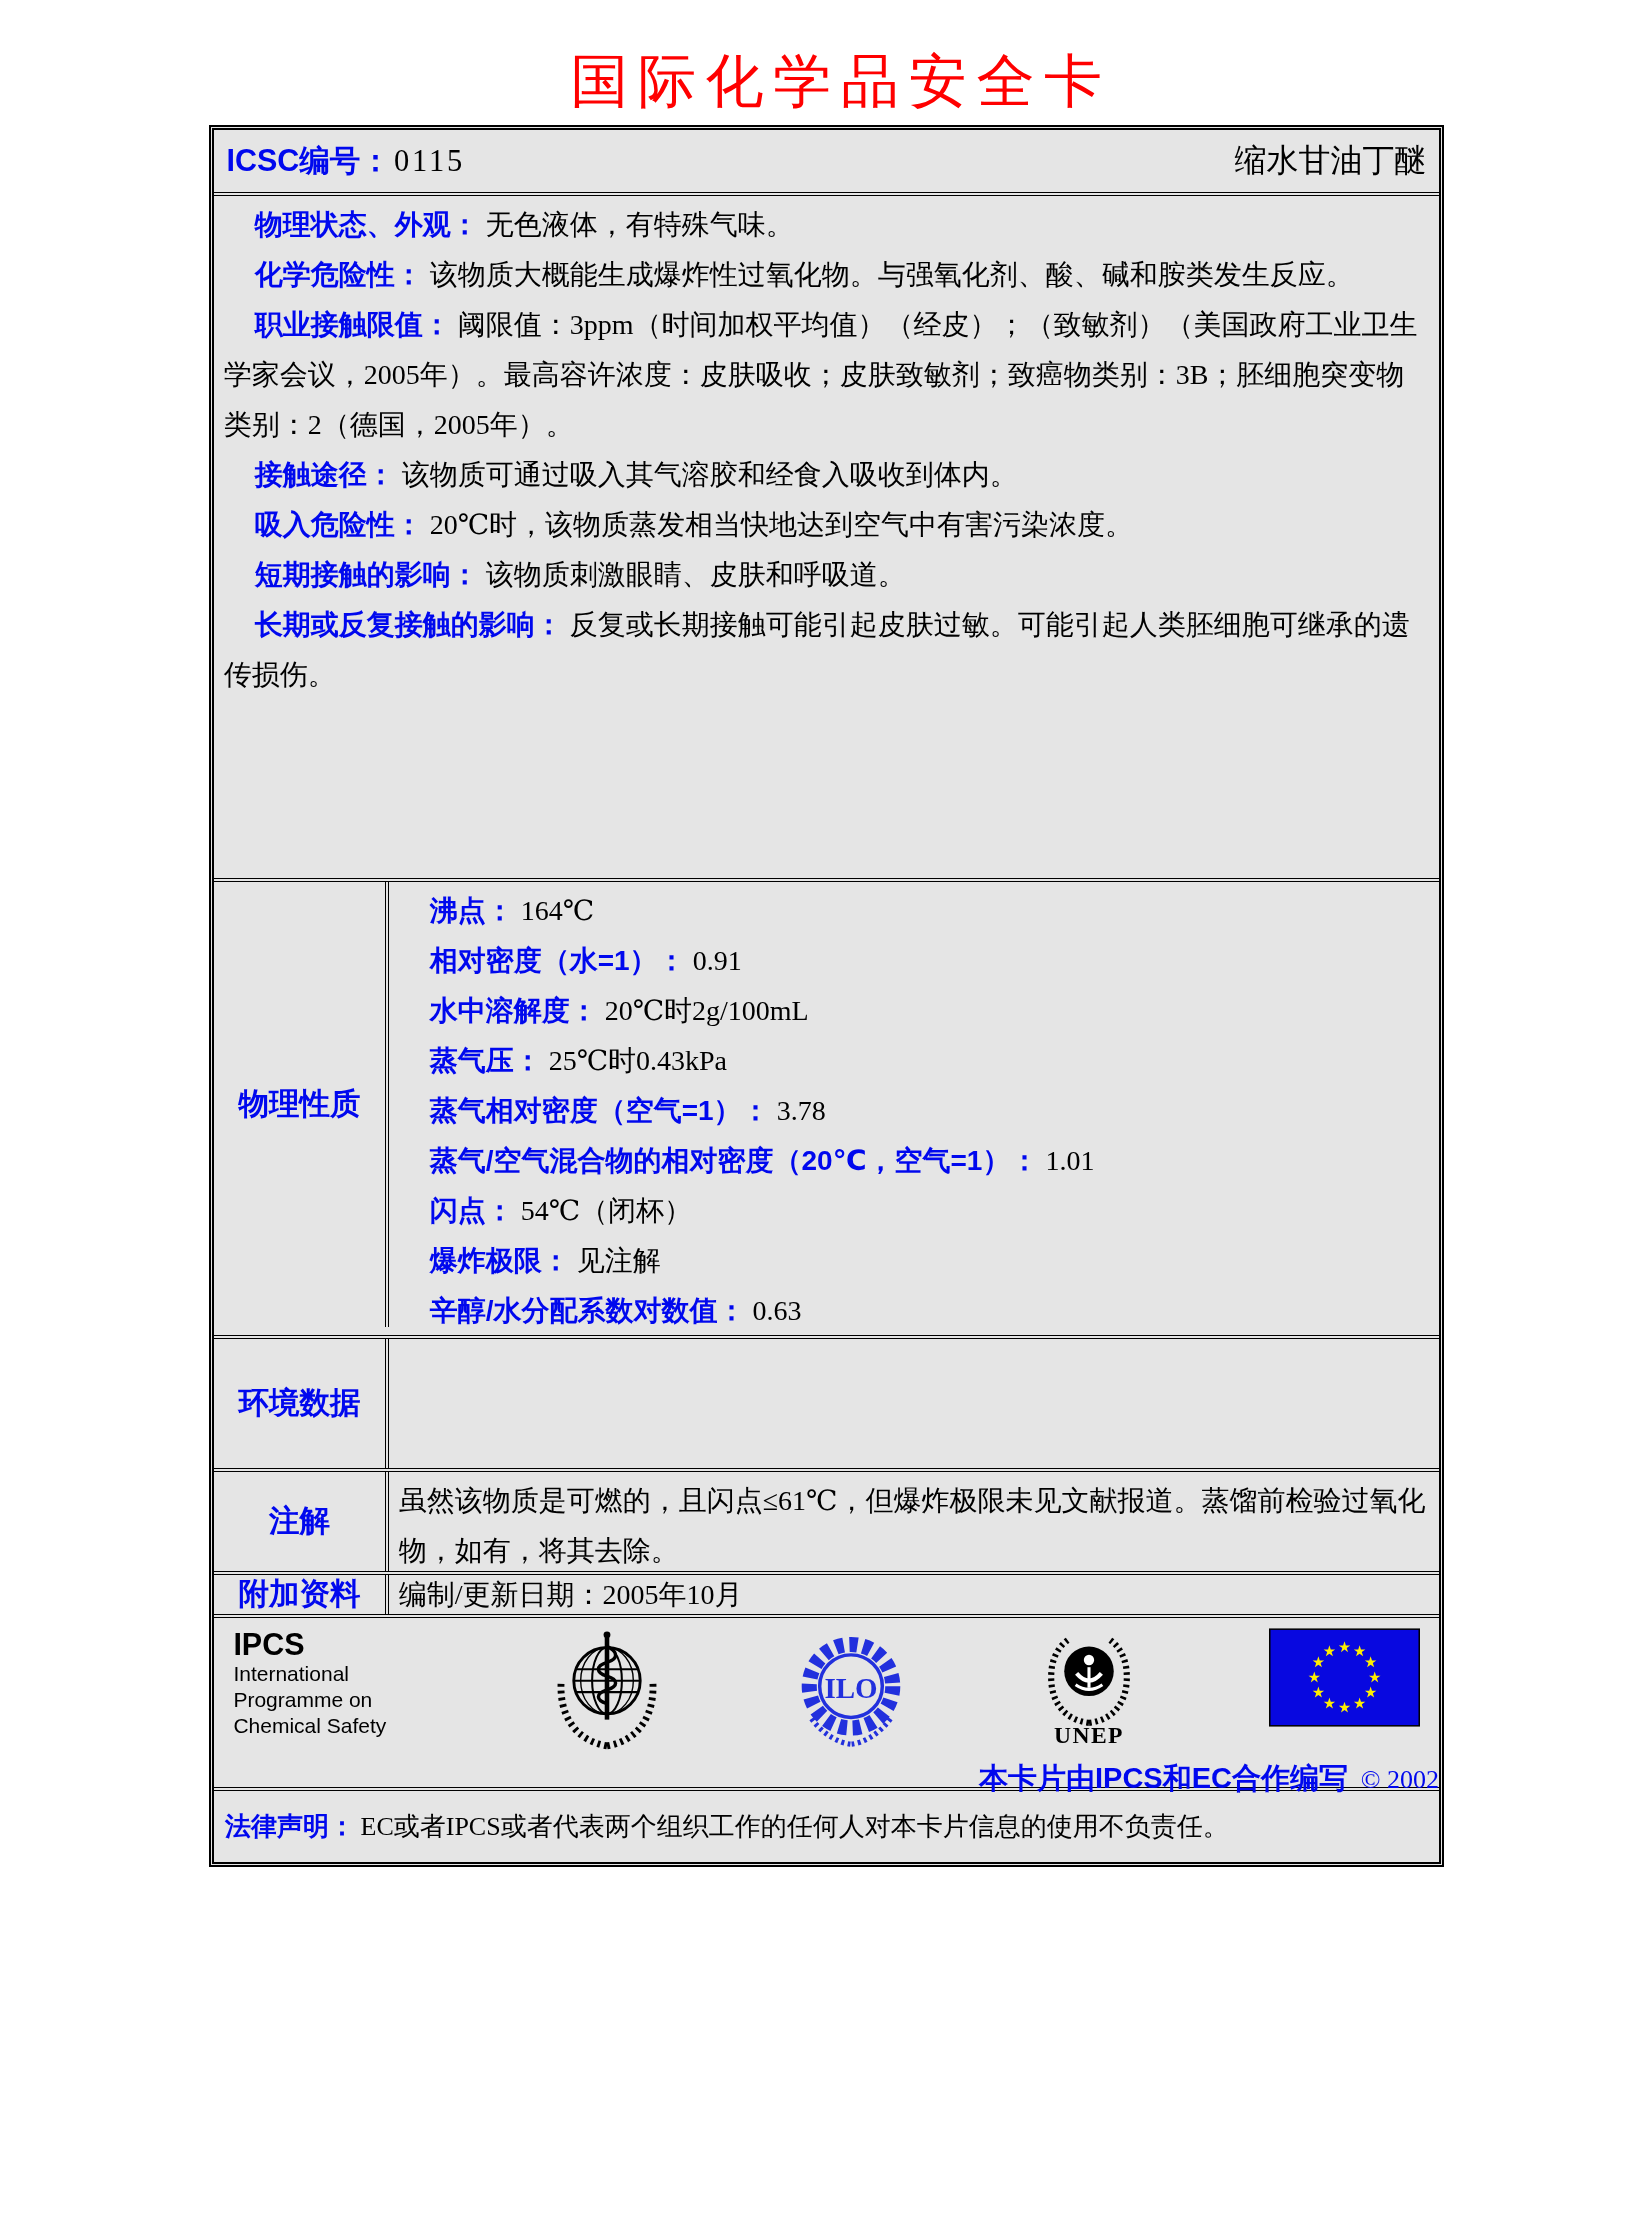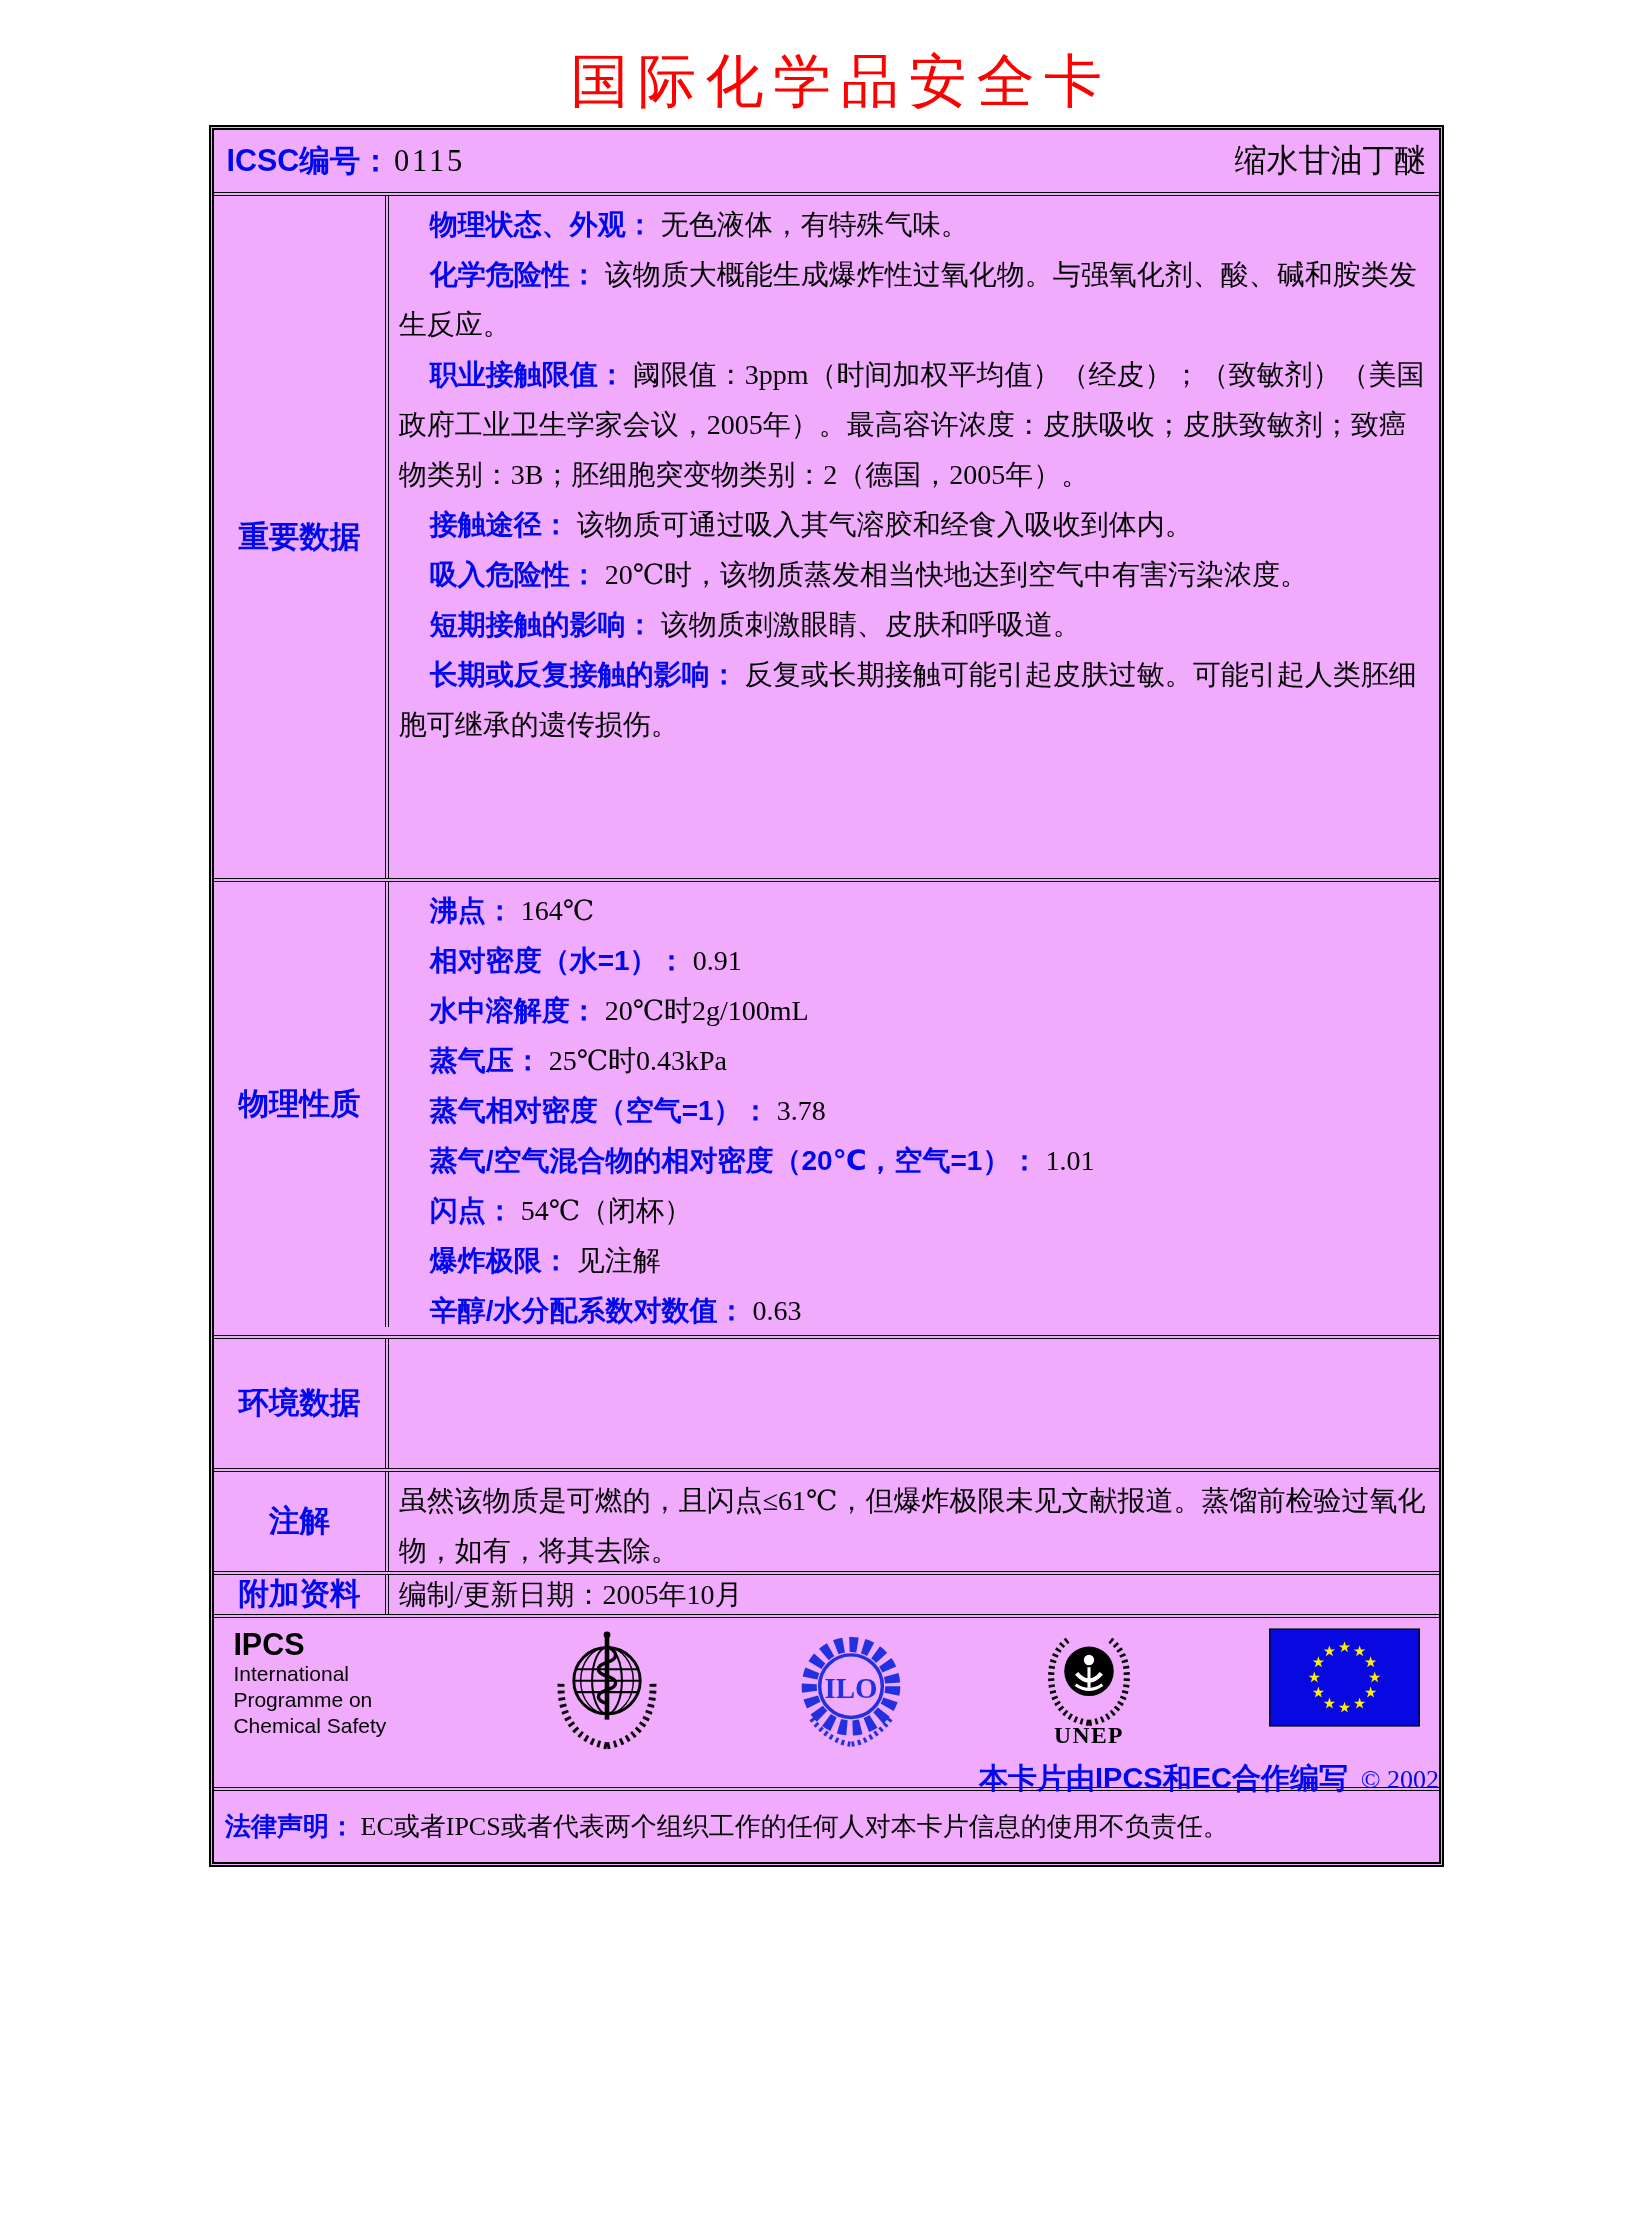--- a/index.html
+++ b/index.html
@@ -2,21 +2,21 @@
 <html style="font-size:11px"><head>
 <meta charset="utf-8">
 <style>
   html,body{margin:0;padding:0;background:#ffffff;}
   .page{position:relative;width:1648px;height:2227px;background:#ffffff;overflow:hidden;
         font-family:"Liberation Sans","DejaVu Sans",sans-serif;}
   .page-title{position:absolute;top:43px;left:17px;width:1648px;text-align:center;
         color:#ff0000;font-size:58px;font-weight:normal;letter-spacing:9.7px;
         font-family:"DejaVu Sans","Liberation Sans",sans-serif;}
   .card{position:absolute;left:209px;top:125px;width:1235px;border:5.5px double #000;
-        background:#f0abfc;box-sizing:border-box;}
+        background:#e5e5e5;box-sizing:border-box;}
   .row{display:flex;box-sizing:border-box;}
   .row + .row{border-top:4.8px double #000;}
   .label-cell{width:175px;flex:0 0 175px;border-right:4.8px double #000;display:flex;
         align-items:center;justify-content:center;color:#0008ee;font-size:30.5px;
         font-weight:bold;text-align:center;box-sizing:border-box;}
   .content-cell{flex:1;padding:4.2px 9.7px;box-sizing:border-box;overflow:hidden;}
   .r-icsc{height:62px;align-items:center;justify-content:space-between;padding:0 12.5px;}
   .r-important{height:686px;}
   .r-physical{height:449px;}
   .r-environ{height:133px;margin-top:8px;}
@@ -63,21 +63,20 @@
 
     <div class="row r-icsc">
       <span>
         <span class="icsc-label">ICSC编号：</span>
         <span class="icsc-number">0115</span>
       </span>
       <span class="chem-name">缩水甘油丁醚</span>
     </div>
 
     <div class="row r-important">
-      <div class="label-cell">重要数据</div>
       <div class="content-cell">
         <p class="entry"><span class="elabel">物理状态、外观：</span><span class="etext">无色液体，有特殊气味。</span></p>
         <p class="entry"><span class="elabel">化学危险性：</span><span class="etext">该物质大概能生成爆炸性过氧化物。与强氧化剂、酸、碱和胺类发生反应。</span></p>
         <p class="entry"><span class="elabel">职业接触限值：</span><span class="etext">阈限值：3ppm（时间加权平均值）（经皮）；（致敏剂）（美国政府工业卫生学家会议，2005年）。最高容许浓度：皮肤吸收；皮肤致敏剂；致癌物类别：3B；胚细胞突变物类别：2（德国，2005年）。</span></p>
         <p class="entry"><span class="elabel">接触途径：</span><span class="etext">该物质可通过吸入其气溶胶和经食入吸收到体内。</span></p>
         <p class="entry"><span class="elabel">吸入危险性：</span><span class="etext">20℃时，该物质蒸发相当快地达到空气中有害污染浓度。</span></p>
         <p class="entry"><span class="elabel">短期接触的影响：</span><span class="etext">该物质刺激眼睛、皮肤和呼吸道。</span></p>
         <p class="entry"><span class="elabel">长期或反复接触的影响：</span><span class="etext">反复或长期接触可能引起皮肤过敏。可能引起人类胚细胞可继承的遗传损伤。</span></p>
       </div>
     </div>

